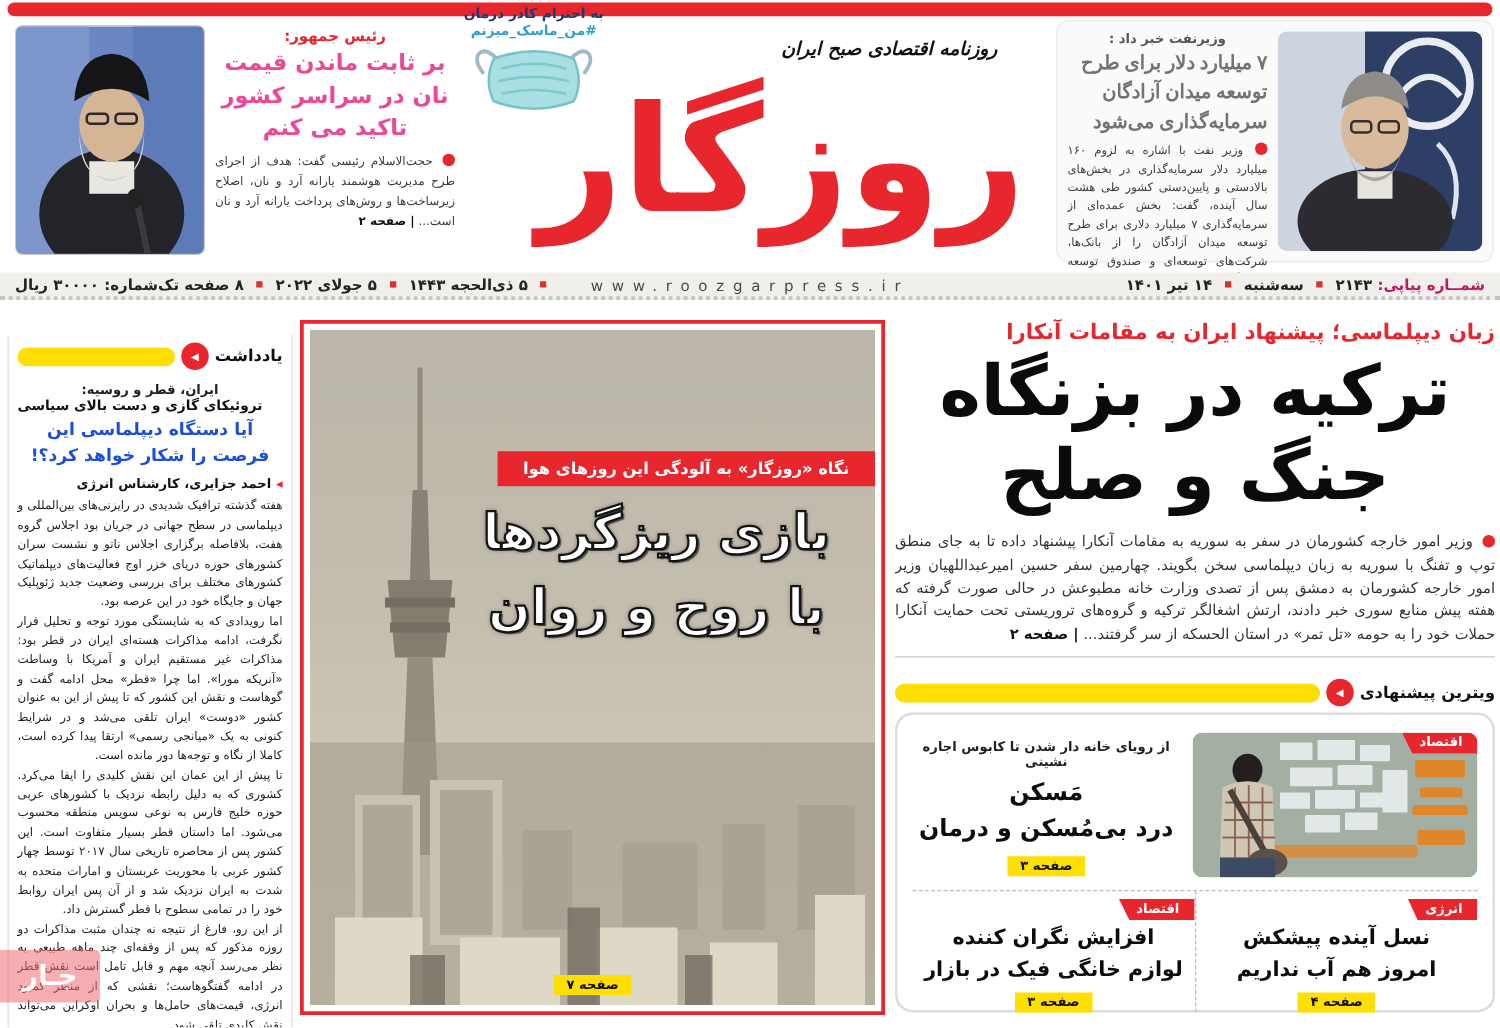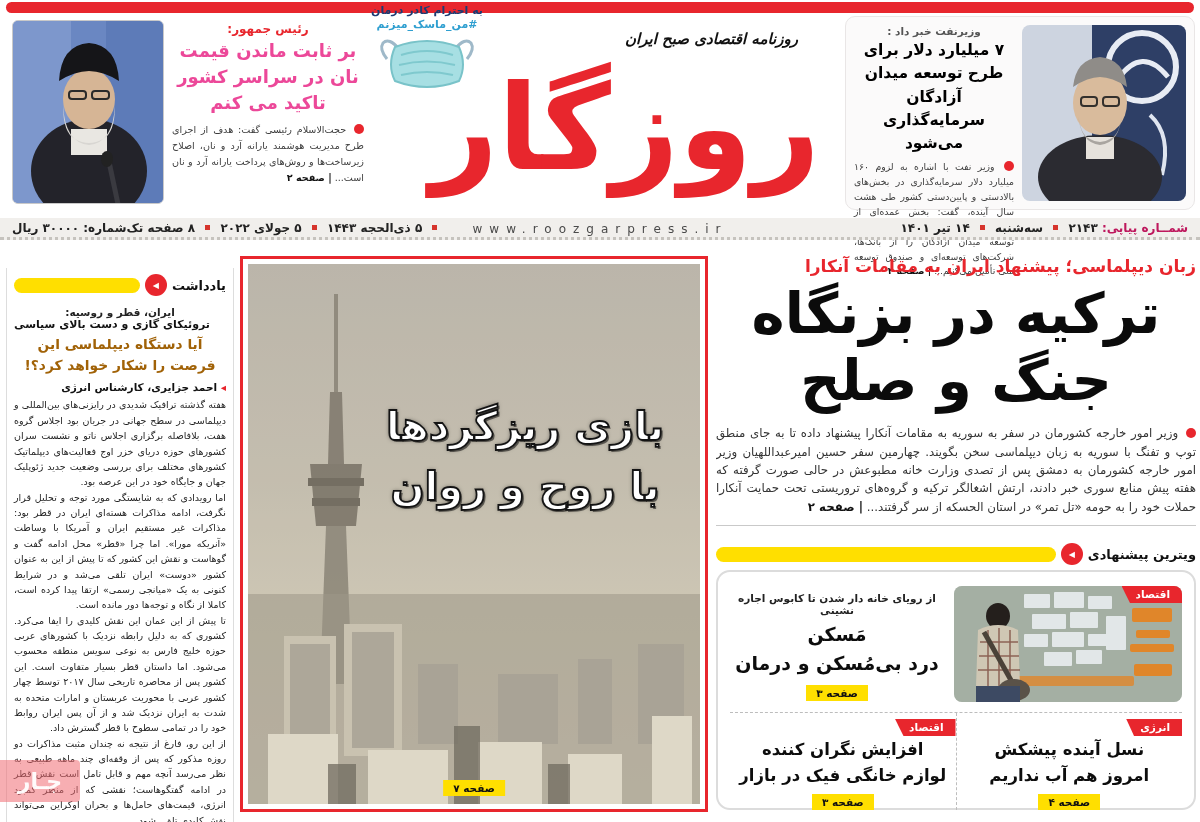--- a/index.html
+++ b/index.html
@@ -25,21 +25,21 @@
   .mask-l2 { color:#2f9fd0; font-weight:bold; font-size:11px; margin-top:1px; }
 
   .logo { position:absolute; left:420px; top:38px; width:410px; height:180px; display:flex; align-items:center; justify-content:center; }
   .logo-text { color:#e8262d; font-weight:bold; font-size:118px; line-height:1; letter-spacing:-4px; }
   .tagline { position:absolute; left:604px; top:30px; width:215px; text-align:center; font-size:15px; font-weight:bold; color:#111; font-style:italic; }
 
   .tr-article { position:absolute; left:845px; top:16px; width:350px; height:194px; background:#fbfafa; border:1px solid #e9e6e6; border-radius:10px; display:flex; gap:8px; padding:8px; }
   .tr-photo { width:164px; height:176px; border-radius:8px; overflow:hidden; flex:none; }
   .tr-article .txt { flex:1; }
   .tr-kicker { color:#555; font-weight:bold; font-size:10.5px; text-align:center; }
-  .tr-title { font-weight:bold; font-size:15.5px; line-height:1.5; text-align:center; color:#000000; margin-top:2px; }
+  .tr-title { font-weight:bold; font-size:15.5px; line-height:1.5; color:#737373; margin-top:2px;font-family:Liberation Serif, serif; }
   .tr-lead { font-size:9.3px; line-height:1.6; text-align:justify; color:#3c3c3c; margin-top:5px; }
 
   
   .date-strip { position:absolute; left:0; top:218px; width:1200px; height:22px; background:#f1efec; border-bottom:3px dotted #c6c3be; font-size:12px; font-weight:bold; color:#222; }
   .ds-right { position:absolute; right:12px; top:3px; }
   .ds-left { position:absolute; left:12px; top:3px; }
   .ds-url { position:absolute; left:430px; top:4px; width:340px; text-align:center; direction:ltr; letter-spacing:7px; font-size:12px; font-weight:normal; color:#4a4a4a; }
   .ds-label { color:#be185d; }
   .sep { display:inline-block; width:5px; height:5px; background:#d6342c; margin:0 6px; vertical-align:2px; }
 
@@ -47,21 +47,21 @@
   .tab-row { display:flex; align-items:center; gap:5px; }
   .tab-label { font-weight:bold; font-size:13px; color:#111; white-space:nowrap; }
   .tab-circle { width:22px; height:22px; border-radius:50%; background:#e8262d; flex:none; display:flex; align-items:center; justify-content:center; }
   .tab-circle::before { content:"◀"; color:#fff; font-size:8px; }
   .tab-bar { flex:1; height:15px; background:#ffdf00; border-radius:8px; }
 
   
   .note-col { position:absolute; left:6px; top:268px; width:228px; height:570px; border-left:1px solid #ddd; border-right:1px solid #ddd; padding:6px 7px 0 7px; overflow:hidden; }
   .note-kicker1 { font-weight:bold; font-size:10.5px; text-align:center; margin-top:10px; color:#222; }
   .note-kicker2 { font-weight:bold; font-size:11px; text-align:left; color:#111; }
-  .note-title { font-weight:bold; font-size:13.8px; line-height:1.5; text-align:center; color:#a16207; margin-top:3px; }
+  .note-title { font-weight:bold; font-size:13.8px; line-height:1.5; text-align:center; color:#1d4ed8; margin-top:3px; }
   .note-byline { font-weight:bold; font-size:10.5px; text-align:right; margin:6px 0 4px 0; color:#111; }
   .note-byline::before { content:"◂ "; color:#e8262d; }
   .note-col p { font-size:9.5px; line-height:1.62; text-align:justify; color:#1e1e1e; }
   .note-subhead { font-weight:bold; font-size:11px; text-align:center; margin-top:3px; color:#000; }
   .watermark { position:absolute; left:0; top:760px; width:80px; height:42px; background:rgba(240,108,114,0.55); color:rgba(255,255,255,0.95); font-weight:bold; font-size:22px; display:flex; align-items:center; justify-content:center; border-radius:0 4px 4px 0; z-index:6; letter-spacing:4px; }
 
   
   .photo-box { position:absolute; left:240px; top:256px; width:468px; height:556px; border:3px solid #e8262d; background:#fff; padding:5px; }
   .scene { position:relative; width:100%; height:100%; overflow:hidden; background:linear-gradient(180deg,#b6b1a8 0%,#c2bcae 40%,#cfc8b6 65%,#d8d1bf 100%); }
   .scene svg { position:absolute; left:0; top:0; }
@@ -244,20 +244,21 @@
           <rect x="320" y="490" width="54" height="56"></rect>
           <rect x="404" y="452" width="40" height="94"></rect>
         </g>
         <g fill="#4f4a42" opacity="0.75">
           <rect x="206" y="462" width="26" height="84"></rect>
           <rect x="300" y="500" width="22" height="46"></rect>
           <rect x="80" y="500" width="28" height="46"></rect>
         </g>
         <rect x="0" y="0" width="458" height="546" fill="#c8c1b0" opacity="0.28"></rect>
       </svg>
+      <div class="feature-band">نگاه «روزگار» به آلودگی این روزهای هوا</div>
       <div class="feature-title">
         <div>بازی ریزگردها</div>
         <div>با روح و روان</div>
       </div>
       <span class="badge scene-badge">صفحه ۷</span>
     </div>
   </div>
 
   <div class="lead-story">
     <div class="ls-kicker">زبان دیپلماسی؛ پیشنهاد ایران به مقامات آنکارا</div>

